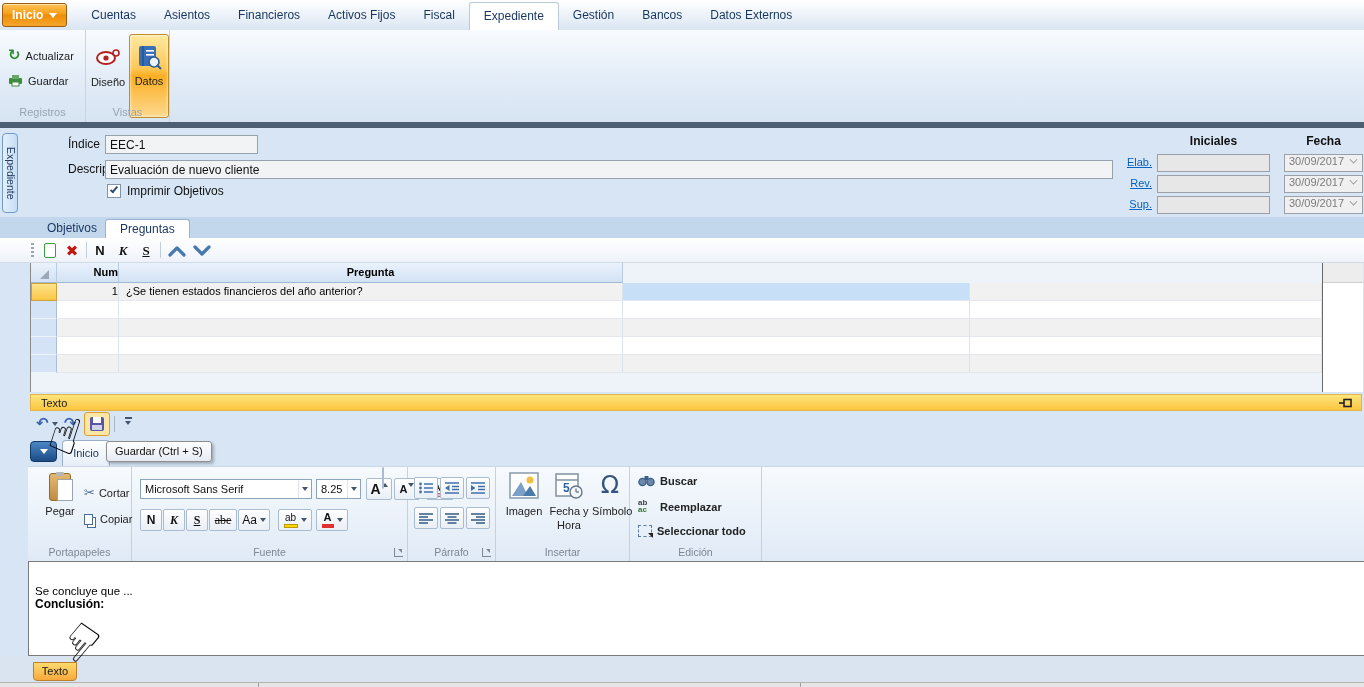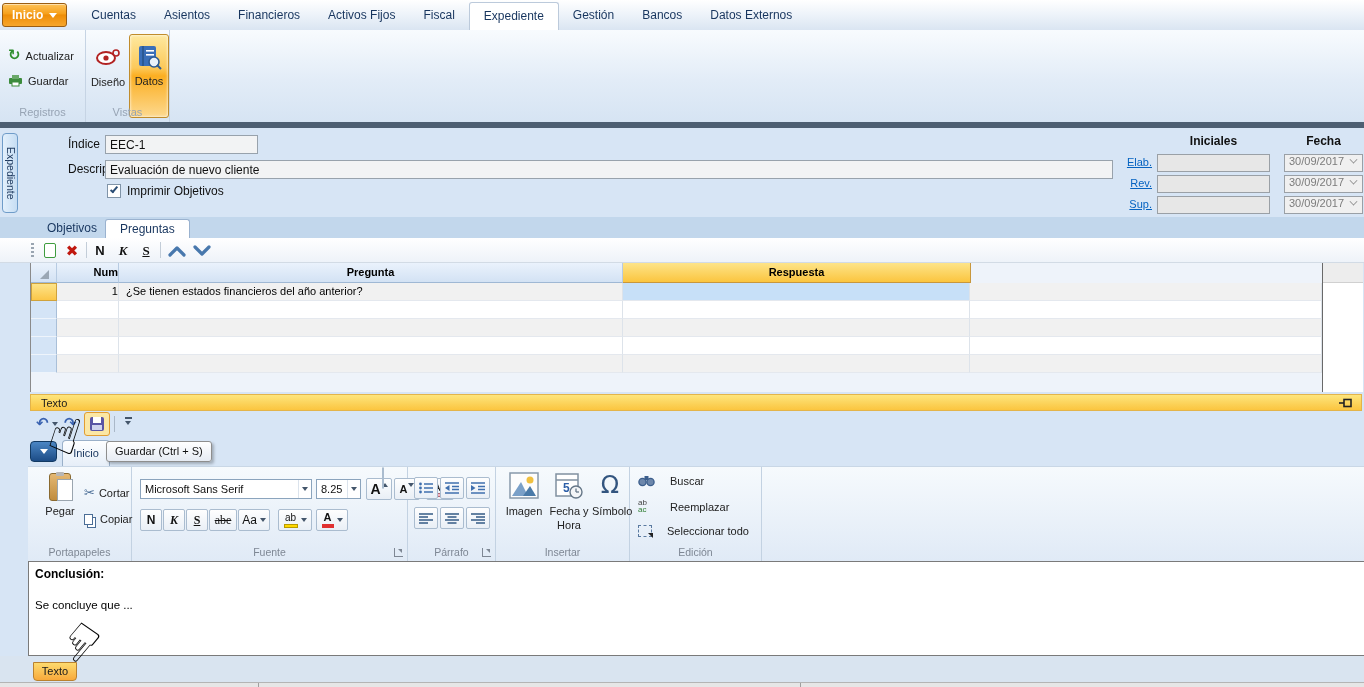--- a/index.html
+++ b/index.html
@@ -131,21 +131,21 @@
   .combo { position:absolute; height:20px; background:#fff; border:1px solid #8ba4bd; display:flex; align-items:center; font-size:11px; color:#111; padding-left:4px; }
   .combo .cararea { margin-left:auto; width:13px; height:100%; border-left:1px solid #dbe3ec; display:flex; align-items:center; justify-content:center; }
   .ebtn { position:absolute; height:22px; background:linear-gradient(#fefefe,#e9eff6); border:1px solid #aabccf; border-radius:2px;
     display:flex; align-items:center; justify-content:center; font-size:12px; color:#111; }
   .fmt-row2 { top:42px; }
   .ubar-y { display:inline-block; width:14px; height:4px; background:#ffd800; border:1px solid #b89a00; margin-top:1px; }
   .ubar-r { display:inline-block; width:12px; height:4px; background:#e03030; margin-top:1px; }
   .stack { display:flex; flex-direction:column; align-items:center; line-height:1; }
   .icon-svg { display:block; }
   .ins-btn { position:absolute; top:5px; text-align:center; font-size:11px; color:#222; }
-  .edit-cmd { position:absolute; left:8px; display:flex; align-items:center; gap:15px; font-size:11px; color:#222; }
+  .edit-cmd { position:absolute; left:8px; display:flex; align-items:center; gap:5px; font-size:11px; color:#222;font-weight:bold; }
 
   
   #editor-content { position:absolute; left:28px; top:561px; width:1336px; height:95px; background:#fff; border:1px solid #7a7a7a; border-right:none; padding:5px 6px; }
   #content-title { font-weight:bold; font-size:12px; color:#000; }
   #content-body { margin-top:18px; font-size:11.5px; color:#000; }
 
   
   #bottom-strip { position:absolute; left:0; top:656px; width:1364px; height:26px; background:#d9e4f0; }
   #texto-tab { position:absolute; left:33px; top:6px; width:44px; height:19px;
     background:linear-gradient(#fdda6e,#f8a93b); border:1px solid #b9812f; border-radius:0 0 4px 4px;
@@ -300,21 +300,20 @@
     <div id="slider-thumb"></div>
   </div>
 
   <div id="qtable">
     <div class="trow-h">
       <div class="hcell c0">
           <div class="corner-tri"></div>
         </div>
       <div class="hcell c1">Num</div>
       <div class="hcell c2">Pregunta</div>
-      <div class="hcell c3 sel">Respuesta</div>
     </div>
     <div class="trow">
       <div class="rowsel cur c0"></div>
       <div class="cell c1" style="background:#f1f1f1;">1</div>
       <div class="cell c2" style="background:#f1f1f1;">¿Se tienen estados financieros del año anterior?</div>
       <div class="cell c3" style="background:#c7e0f8;"></div>
       <div class="cell c4" style="background:#f1f1f1;"></div>
     </div>
     <div class="trow">
       <div class="rowsel c0"></div>
@@ -584,22 +583,22 @@
         <span style="width:14px; height:12px; border:1px dashed #5a7aa0; position:relative;">
             <span style="position:absolute; right:-2px; bottom:-2px; width:0; height:0; border-top:5px solid #222; border-left:5px solid transparent;"></span>
           </span>
         <span>Seleccionar todo</span>
       </div>
       <div class="egroup-label">Edición</div>
     </div>
   </div>
 
   <div id="editor-content">
+    <div id="content-body">Se concluye que ...</div>
     <div id="content-title">Conclusión:</div>
-    <div id="content-body">Se concluye que ...</div>
   </div>
 
   <div id="bottom-strip">
     <div id="texto-tab">Texto</div>
   </div>
   <div id="status-strip">
     <div class="strip-div" style="left:258px;"></div>
     <div class="strip-div" style="left:800px;"></div>
   </div>
 

